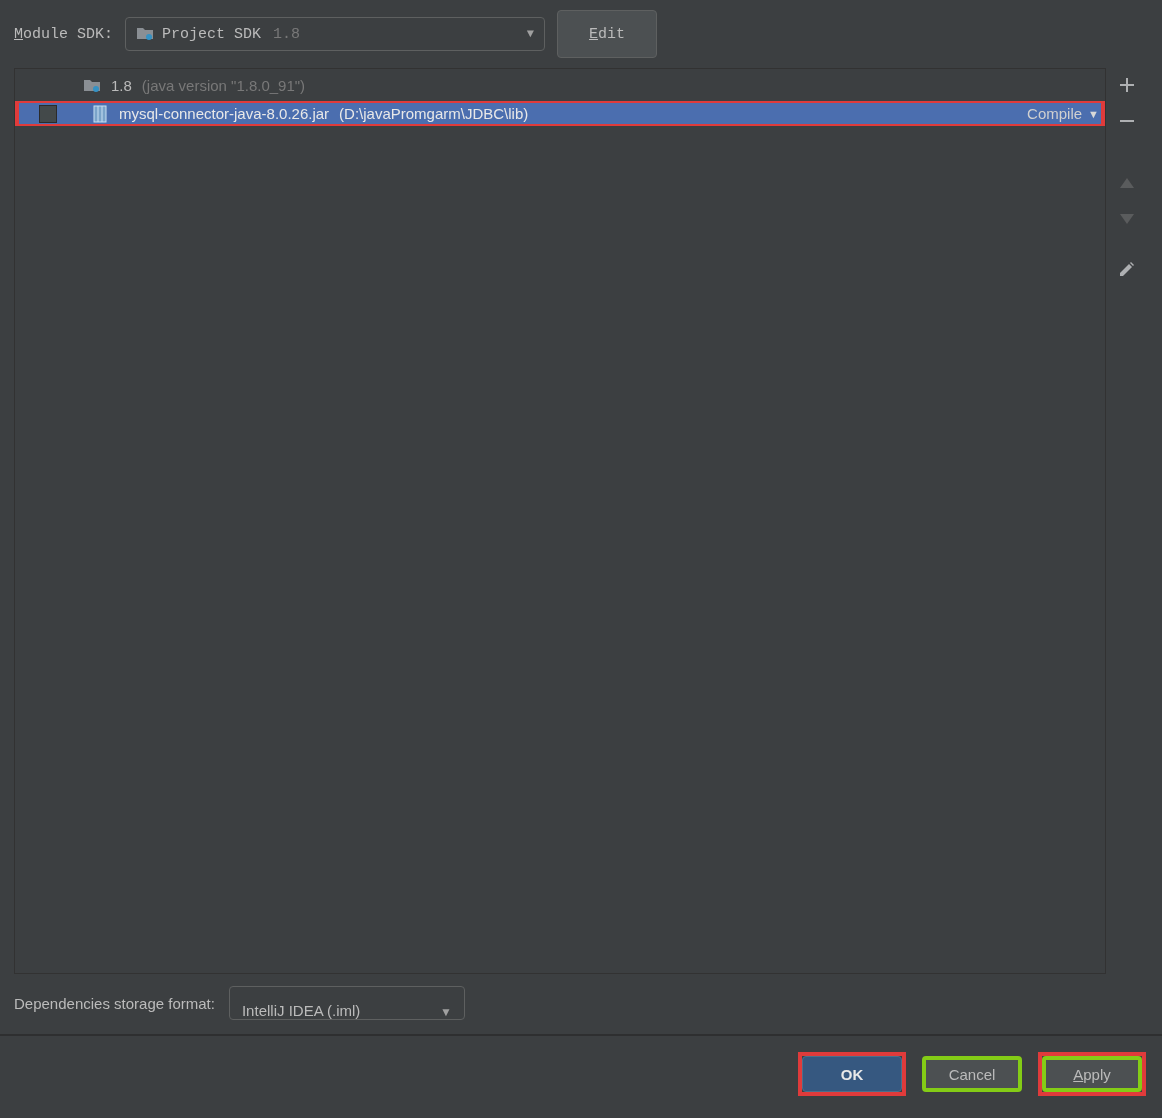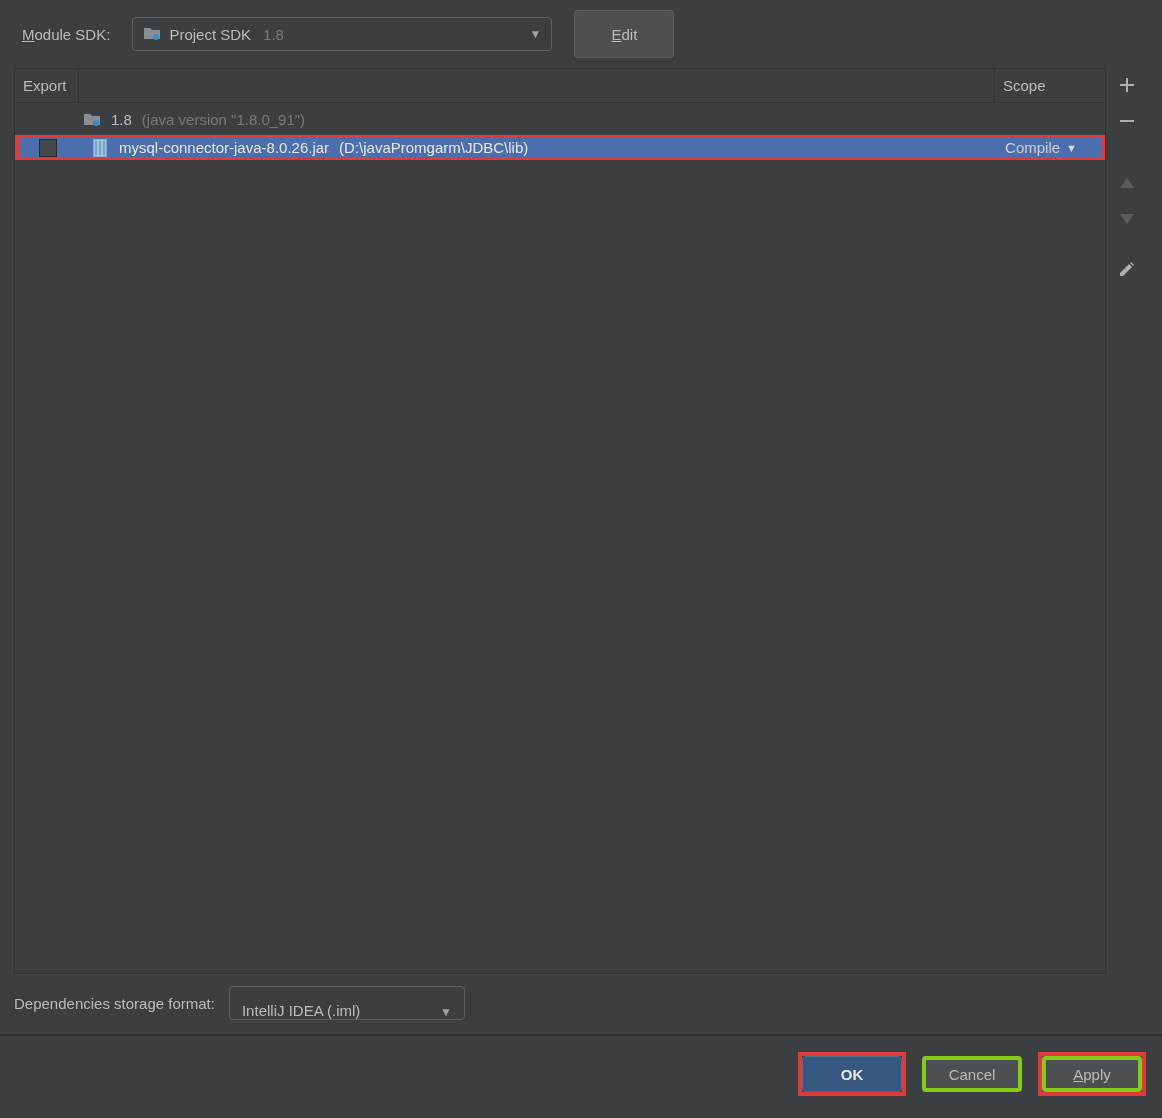--- a/index.html
+++ b/index.html
@@ -13,22 +13,23 @@
       overflow: hidden;
       display: flex;
       flex-direction: column;
     }
     .underline { text-decoration: underline; }
 
     
     .top-row {
       display: flex;
       align-items: center;
-      padding: 10px 22px;
-      gap: 22px;
+      padding: 10px 14px;
+      gap: 12px;
+      font-family: Liberation Mono, monospace;
     }
     .sdk-label { color: #bbbbbb; }
     .sdk-select {
       display: flex;
       align-items: center;
       background: #3c3f41;
       border: 1px solid #5e6060;
       border-radius: 4px;
       height: 34px;
       width: 420px;
@@ -123,21 +124,21 @@
       background: #43494a;
       display: inline-block;
       margin-right: 24px;
     }
     .jar-icon svg { display: block; }
     .row-right {
       margin-left: auto;
       display: flex;
       align-items: center;
       gap: 6px;
-      padding-right: 28px;
+      padding-right: 6px;
       color: #d0d0d0;
     }
     .row-right .chev { font-size: 11px; color: #d8d8d8; }
 
     
     .side-toolbar {
       width: 42px;
       display: flex;
       flex-direction: column;
       align-items: center;
@@ -220,25 +221,20 @@
     </div>
     <span class="chevron">▼</span>
   </div>
   <div class="btn edit-btn">
     <span><span class="underline">E</span><span>dit</span></span>
   </div>
 </div>
 
 <div class="table-wrap">
   <div class="table">
-    <div class="table-header">
-      <div class="th th-export">Export</div>
-      <div class="th th-name"></div>
-      <div class="th th-scope">Scope</div>
-    </div>
     <div class="table-body">
 
       <div class="row">
         <span class="icon">
           <svg width="18" height="14" viewBox="0 0 18 14">
               <path d="M1 2h6l2 2h8v9H1z" fill="#8a8f94"></path>
               <circle cx="13" cy="11" r="3" fill="#3592c4"></circle>
             </svg>
         </span>
         <span>1.8</span>

